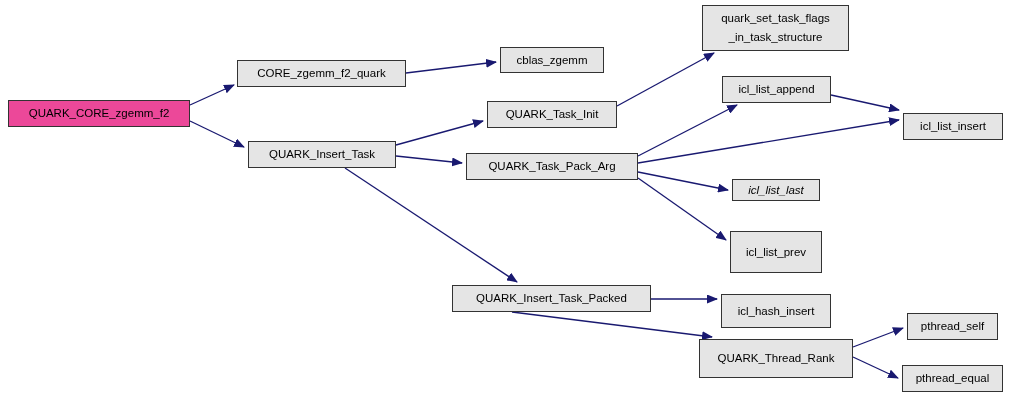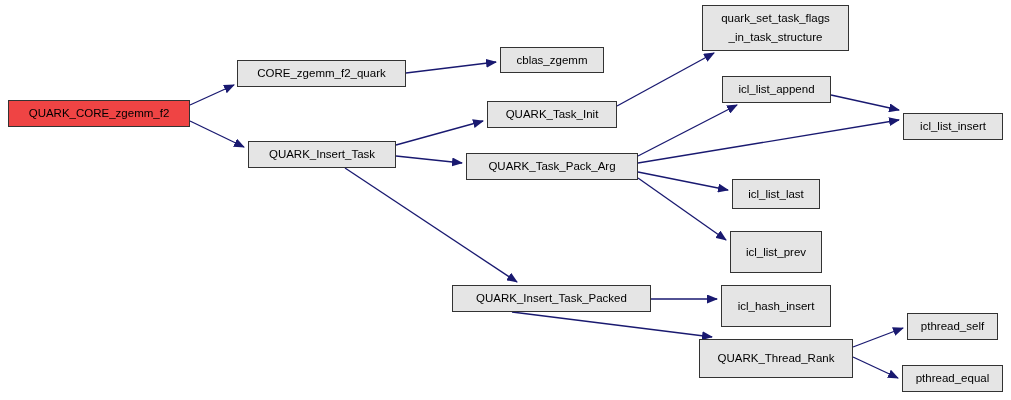--- a/index.html
+++ b/index.html
@@ -25,21 +25,21 @@
     font-size: 11.5px;
     display: flex;
     align-items: center;
     justify-content: center;
     text-align: center;
     white-space: pre-line;
     line-height: 19px;
     cursor: pointer;
   }
   .node.highlight {
-    background: #ef4444;
+    background: #ec4899;
     cursor: default;
   }
   .edge { stroke: #191970; stroke-width: 1.3; fill: none; }
 </style>
 </head>
 <body>
 
 <div id="canvas">
 
   <svg id="edge-layer" width="1011" height="400" viewBox="0 0 1011 400" xmlns="http://www.w3.org/2000/svg">
@@ -78,27 +78,27 @@
 
   <div class="node" style="left:702px; top:5px; width:147px; height:46px;">quark_set_task_flags
 _in_task_structure</div>
 
   <div class="node" style="left:722px; top:76px; width:109px; height:27px;">icl_list_append</div>
 
   <div class="node" style="left:903px; top:101px; width:100px; height:27px;margin-top:12px;">icl_list_insert</div>
 
   <div class="node" style="left:466px; top:153px; width:172px; height:27px;">QUARK_Task_Pack_Arg</div>
 
-  <div class="node" style="left:732px; top:179px; width:88px; height:30px;">icl_list_last</div>
+  <div class="node" style="left:732px; top:179px; width:88px; height:22px;font-style:italic;">icl_list_last</div>
 
   <div class="node" style="left:730px; top:231px; width:92px; height:42px;">icl_list_prev</div>
 
   <div class="node" style="left:452px; top:285px; width:199px; height:27px;">QUARK_Insert_Task_Packed</div>
 
-  <div class="node" style="left:721px; top:285px; width:110px; height:42px;">icl_hash_insert</div>
+  <div class="node" style="left:721px; top:294px; width:110px; height:34px;">icl_hash_insert</div>
 
   <div class="node" style="left:699px; top:339px; width:154px; height:39px;">QUARK_Thread_Rank</div>
 
   <div class="node" style="left:907px; top:313px; width:91px; height:27px;">pthread_self</div>
 
   <div class="node" style="left:902px; top:365px; width:101px; height:27px;">pthread_equal</div>
 
 </div>
 
 </body></html>

